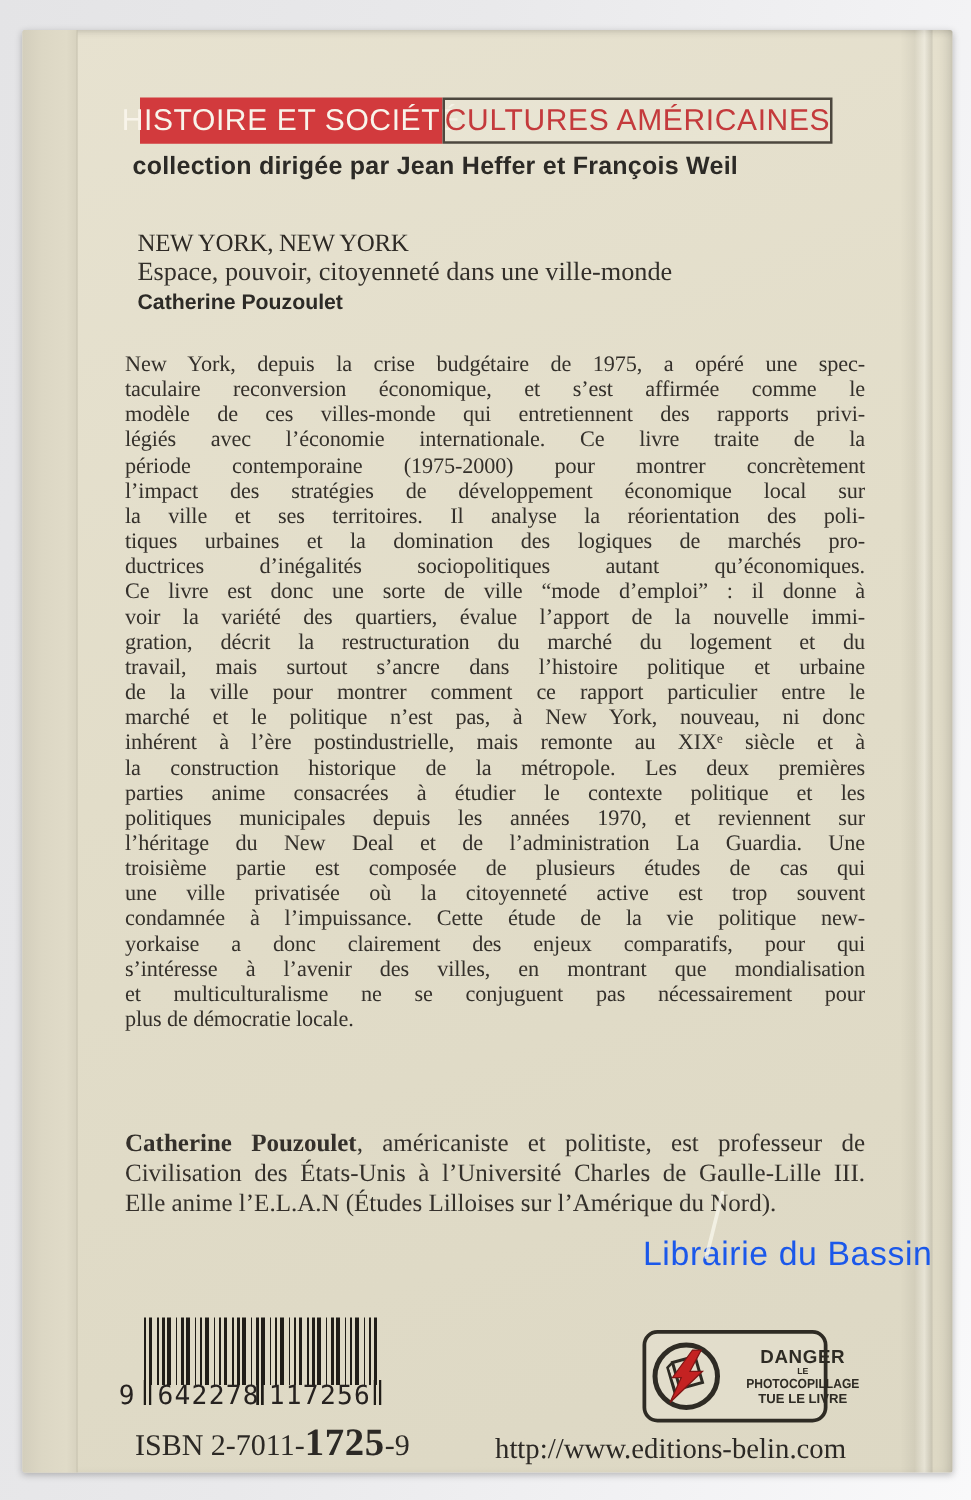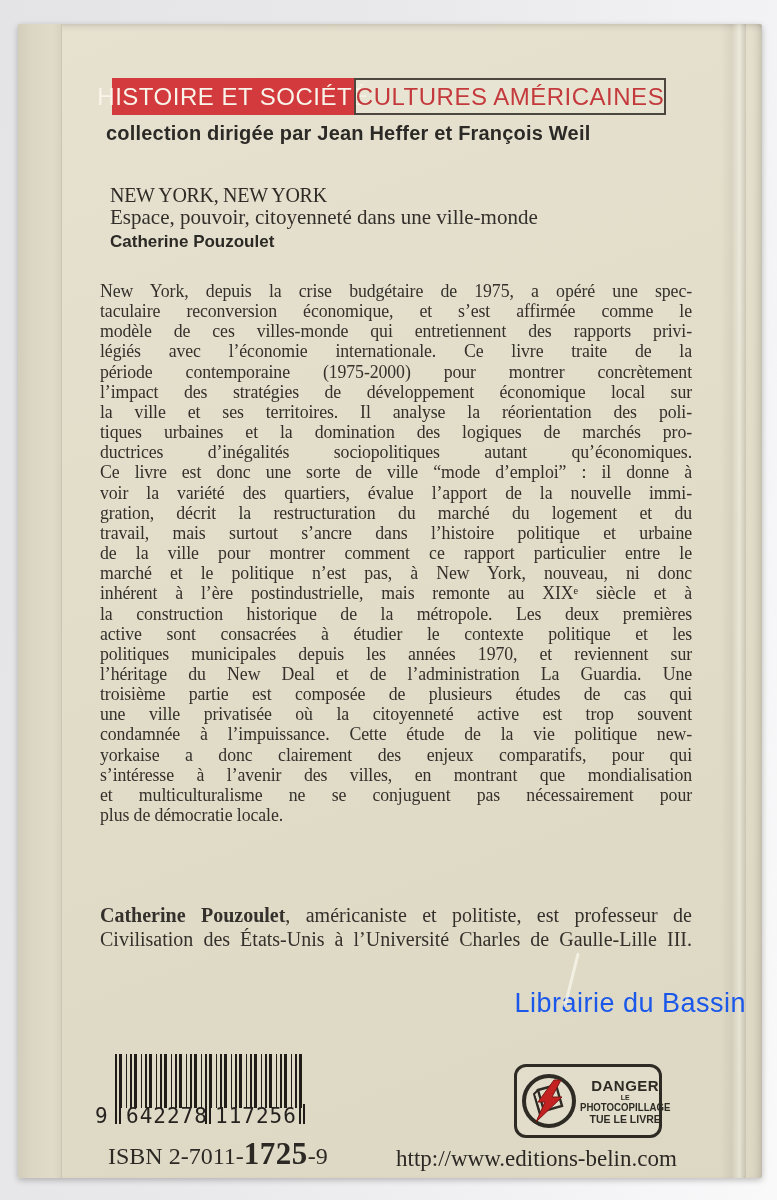--- a/index.html
+++ b/index.html
@@ -45,21 +45,21 @@
   .guard{position:absolute;top:50px;width:6px;height:20px;
     background:linear-gradient(90deg,#201d18 0 2px,transparent 2px 4px,#201d18 4px 6px);}
   .g1{left:22px;} .g2{left:112px;} .g3{left:206px;}
   .bdigits span{position:absolute;top:50px;font-family:"DejaVu Sans Mono",monospace;
     font-size:21px;color:#262220;letter-spacing:1px;}
   .bd1{left:2px;} .bd2{left:33px;} .bd3{left:122px;}
   .isbn{position:absolute;left:90px;top:1112px;font-size:24px;color:#2c2925;white-space:nowrap;}
   .isbn-big{font-size:31px;font-weight:700;letter-spacing:.5px;}
   
   .danger{position:absolute;left:496px;top:1040px;width:148px;height:74px;border:3px solid #2e2b24;
-    border-radius:12px;box-sizing:border-box;display:flex;align-items:center;padding:3px 5px;background:rgba(236,232,218,.3);}
+    border-radius:12px;box-sizing:border-box;display:flex;align-items:center;padding:3px 5px;background:rgba(236,232,218,.3);gap:17px;}
   .danger-circle{position:relative;width:54px;height:54px;border:4px solid #2e2b24;border-radius:50%;
     box-sizing:border-box;flex:0 0 auto;}
   .danger-circle svg{position:absolute;left:0;top:0;}
   .danger-text{flex:1;text-align:center;font-family:"Liberation Sans",sans-serif;font-weight:700;
     color:#2e2b24;line-height:1;}
   .danger-text .d1{font-size:15px;letter-spacing:.5px;}
   .danger-text .d2{font-size:7px;margin-top:1px;}
   .danger-text .d3{font-size:10.5px;margin-top:1px;transform:scaleX(.92);}
   .danger-text .d4{font-size:10.5px;margin-top:1px;}
   .website{position:absolute;left:378px;top:1122px;font-size:23px;color:#2c2925;white-space:nowrap;}
@@ -96,35 +96,36 @@
         <div class="jline">tiques urbaines et la domination des logiques de marchés pro-</div>
         <div class="jline">ductrices d’inégalités sociopolitiques autant qu’économiques.</div>
         <div class="jline">Ce livre est donc une sorte de ville “mode d’emploi” : il donne à</div>
         <div class="jline">voir la variété des quartiers, évalue l’apport de la nouvelle immi-</div>
         <div class="jline">gration, décrit la restructuration du marché du logement et du</div>
         <div class="jline">travail, mais surtout s’ancre dans l’histoire politique et urbaine</div>
         <div class="jline">de la ville pour montrer comment ce rapport particulier entre le</div>
         <div class="jline">marché et le politique n’est pas, à New York, nouveau, ni donc</div>
         <div class="jline">inhérent à l’ère postindustrielle, mais remonte au XIXᵉ siècle et à</div>
         <div class="jline">la construction historique de la métropole. Les deux premières</div>
-        <div class="jline">active sont consacrées à étudier le contexte politique et les</div>
+        <div class="jline">parties anime consacrées à étudier le contexte politique et les</div>
         <div class="jline">politiques municipales depuis les années 1970, et reviennent sur</div>
         <div class="jline">l’héritage du New Deal et de l’administration La Guardia. Une</div>
         <div class="jline">troisième partie est composée de plusieurs études de cas qui</div>
         <div class="jline">une ville privatisée où la citoyenneté active est trop souvent</div>
         <div class="jline">condamnée à l’impuissance. Cette étude de la vie politique new-</div>
         <div class="jline">yorkaise a donc clairement des enjeux comparatifs, pour qui</div>
         <div class="jline">s’intéresse à l’avenir des villes, en montrant que mondialisation</div>
         <div class="jline">et multiculturalisme ne se conjuguent pas nécessairement pour</div>
         <div class="jline last">plus de démocratie locale.</div>
       </div>
 
     <div class="bio">
       <div class="jline"><strong>Catherine Pouzoulet</strong><span>, américaniste et politiste, est professeur de</span></div>
       <div class="jline">Civilisation des États-Unis à l’Université Charles de Gaulle-Lille III.</div>
+      <div class="jline last">Elle anime l’E.L.A.N (Études Lilloises sur l’Amérique du Nord).</div>
     </div>
 
     <div class="watermark">Librairie du Bassin</div>
 
     <div class="barcode">
       <div class="bars"></div>
       <div class="guard g1"></div>
       <div class="guard g2"></div>
       <div class="guard g3"></div>
       <div class="bdigits">

